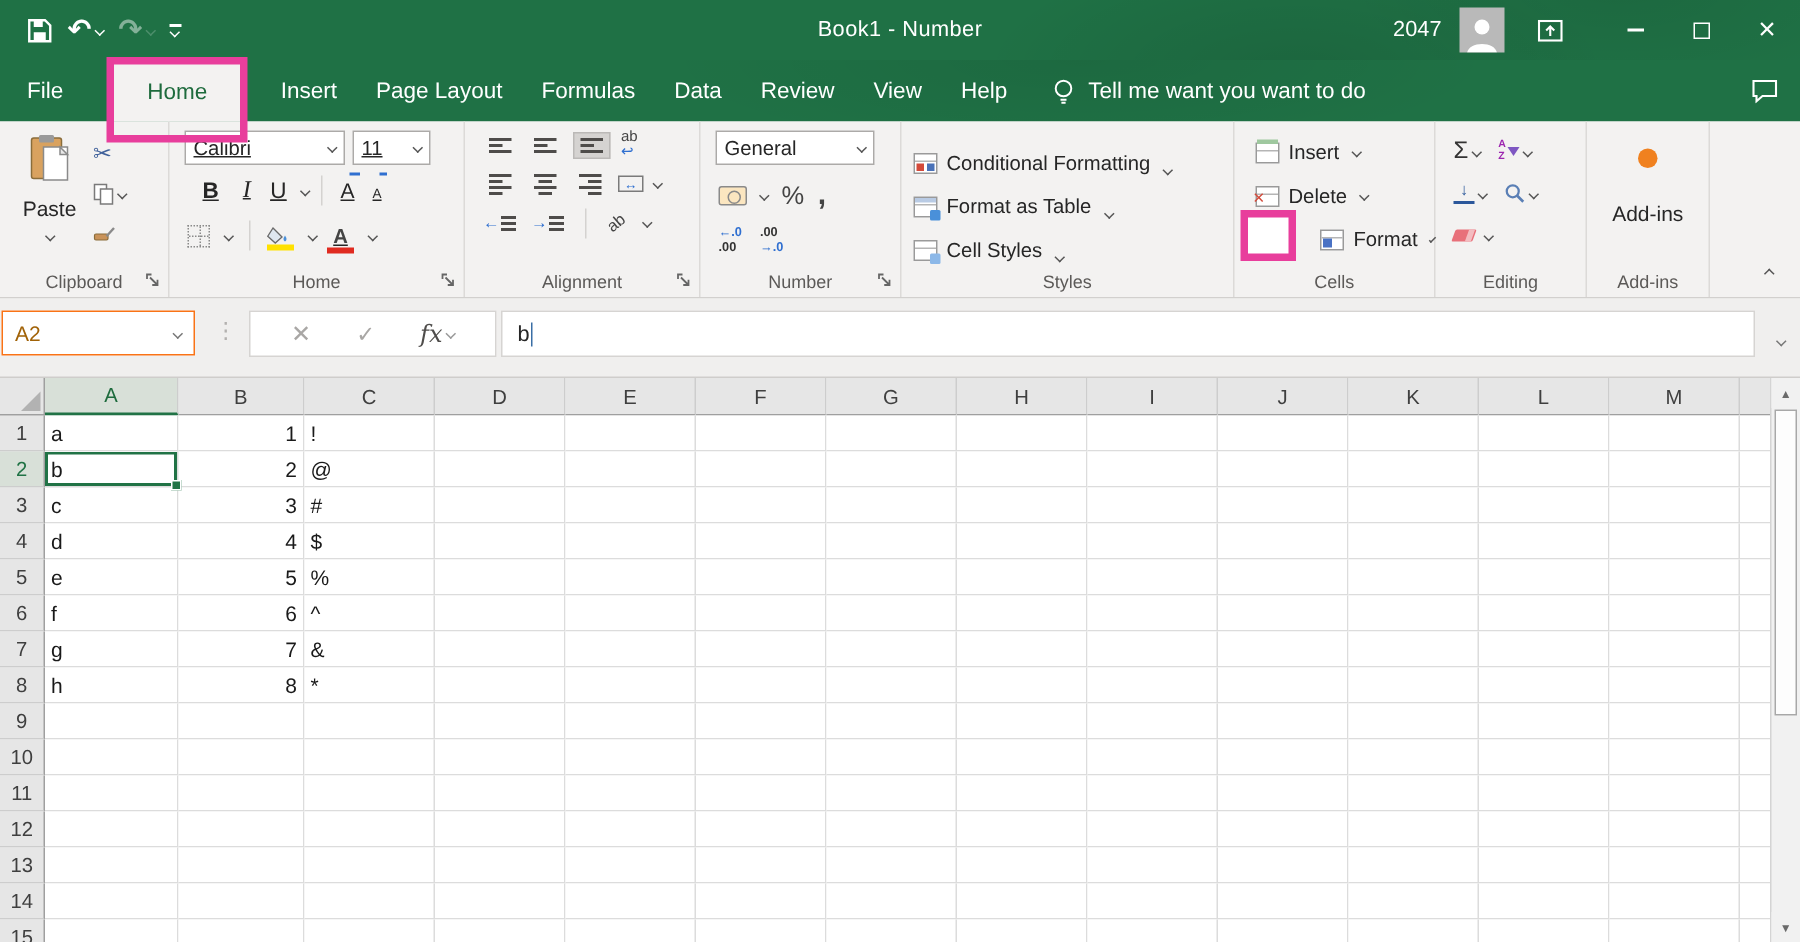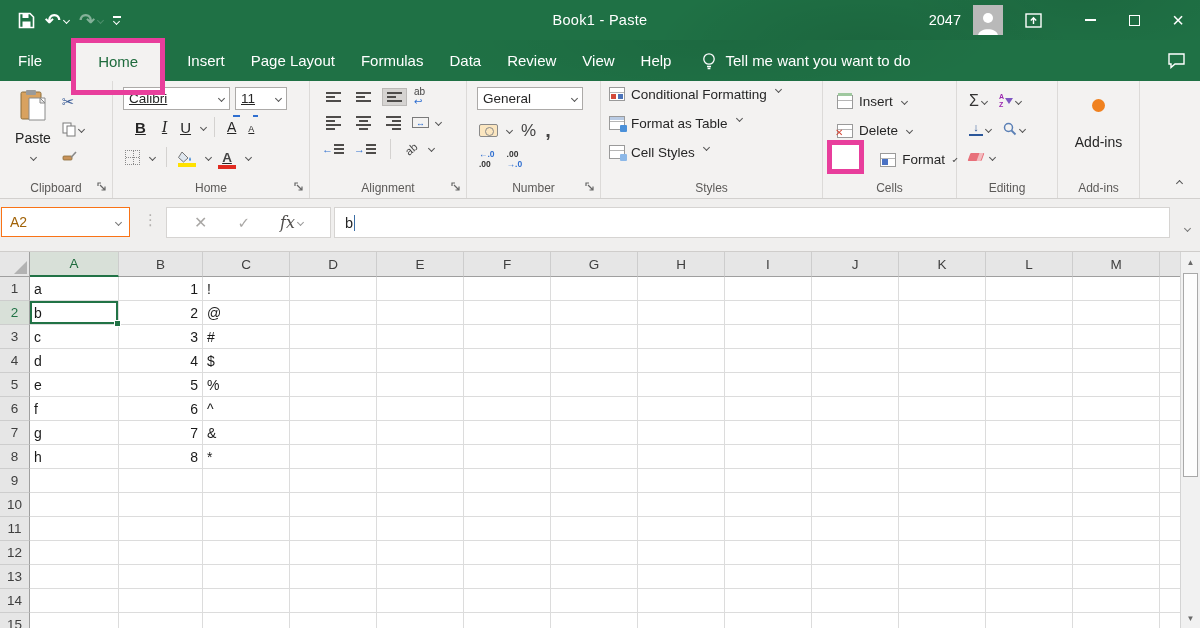--- a/index.html
+++ b/index.html
@@ -104,21 +104,21 @@
   .orient{ font-size:11px; color:#444; transform:rotate(-40deg); display:inline-block; }
   
   .g-num{ width:134px; padding-left:10px; }
   .money{ width:19px; height:13px; border:1.2px solid #8a8a8a; border-radius:2px; position:relative; background:#fbe6c0; }
   .money::after{ content:""; position:absolute; left:5px; top:2px; width:7px; height:7px; border:1.2px solid #8a8a8a; border-radius:50%; }
   .pct{ font-size:17px; color:#444; } .cma{ font-size:20px; font-weight:bold; color:#444; }
   .dec{ display:flex; flex-direction:column; font-size:8.5px; line-height:1.15; color:#333; font-weight:bold; }
   .dec .bl{ color:#2f6fd0; }
   
   .g-styles{ width:222px; padding-left:8px; }
-  .srow{ display:flex; align-items:flex-start; gap:6px; height:29px; }
+  .srow{ display:flex; align-items:flex-end; gap:6px; height:29px; }
   .srow .lbl{ font-size:13.5px; color:#262626; white-space:nowrap; }
   .mini-grid{ width:16px; height:14px; border:1.2px solid #9a9a9a; position:relative; background:#fff; flex:none; }
   .mini-grid::before{ content:""; position:absolute; left:0; right:0; top:4px; border-top:1px solid #b5b5b5; }
   .mini-grid .mk{ position:absolute; }
   
   .g-cells{ width:134px; padding-left:14px; }
   .crow{ display:flex; align-items:center; gap:6px; height:29px; position:relative; }
   .crow .lbl{ font-size:13.5px; color:#262626; }
   .fmt-ring{ position:absolute; left:-10px; top:-3px; width:127px; height:34px;
     border:5px solid #E83E9C; background:#fff; z-index:0; }
@@ -202,21 +202,21 @@
         </span>
       <span class="ic dim">
           <span class="redo">↷</span>
           <span class="cv dim"></span>
         </span>
       <span class="qat-custom">
           <i></i>
           <span class="cv" style="margin:0"></span>
         </span>
     </div>
-    <div class="tb-title">Book1 - Paste</div>
+    <div class="tb-title">Book1 - Number</div>
     <div class="tb-right">
       <span class="badge2047">2047</span>
       <span class="avatar">
         <svg width="26" height="26" viewBox="0 0 26 26">
             <circle cx="13" cy="9" r="5" fill="#fff"></circle>
             <path d="M3 27 C3 18 23 18 23 27 Z" fill="#fff"></path>
           </svg>
       </span>
       <span class="ribopt">
         <svg width="17" height="15" viewBox="0 0 17 15">

